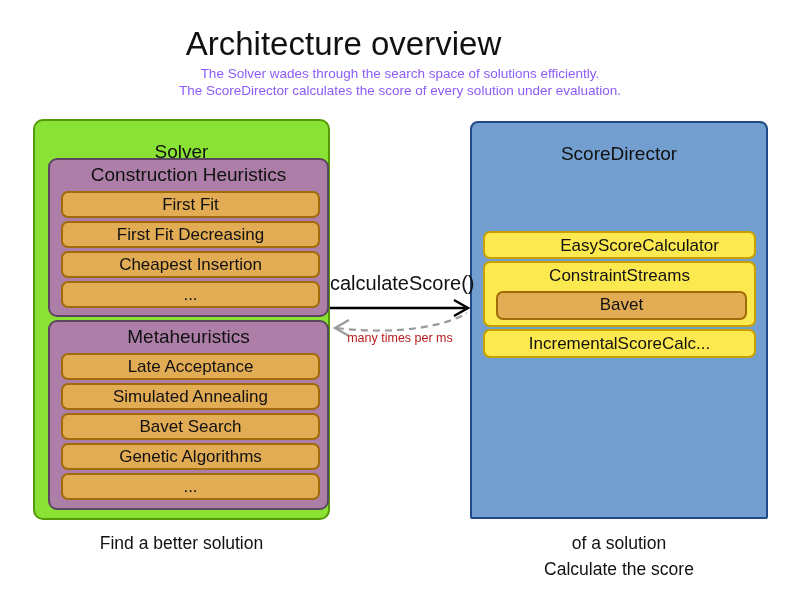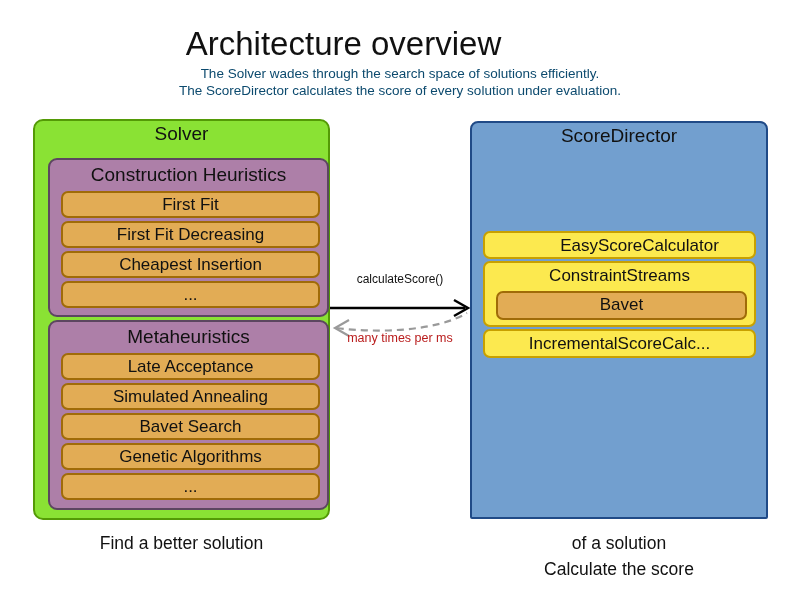--- a/index.html
+++ b/index.html
@@ -4,30 +4,30 @@
 <style>
   html,body{margin:0;padding:0;background:#fff;}
   #stage{
     position:relative;width:800px;height:600px;background:#ffffff;overflow:hidden;
     font-family:"Liberation Sans","DejaVu Sans",sans-serif;color:#111;
   }
   .abs{position:absolute;}
   .center{text-align:center;}
 
   #main-title{left:0;top:26px;width:687px;font-size:33px;line-height:36px;}
-  .subtitle{left:0;width:800px;font-size:13.5px;line-height:16px;color:#0c4a6e;}
+  .subtitle{left:0;width:800px;font-size:13.5px;line-height:16px;color:#8b5cf6;}
   #subtitle-1{top:66px;}
   #subtitle-2{top:83px;}
 
   
   #solver-box{
     left:33px;top:119px;width:297px;height:401px;box-sizing:border-box;
     background:var(--solver-fill);border:2px solid var(--solver-border);border-radius:10px;
   }
-  .big-box-title{font-size:19px;line-height:24px;padding-top:1px;}
+  .big-box-title{font-size:19px;line-height:24px;padding-top:19px;}
 
   .group-box{
     position:absolute;left:13px;width:281px;box-sizing:border-box;
     background:var(--group-fill);border:2px solid var(--group-border);border-radius:9px;
   }
   #construction-heuristics-box{top:37px;height:159px;}
   #metaheuristics-box{top:199px;height:190px;}
   .group-title{font-size:19px;line-height:29px;}
   .item-box{
     position:absolute;left:11px;width:255px;height:23px;box-sizing:content-box;
@@ -49,21 +49,21 @@
   #easy-calculator-box{top:108px;height:28px;line-height:25px;padding-left:40px;}
   #constraint-streams-box{top:138px;height:66px;line-height:26px;}
   #incremental-calculator-box{top:206px;height:29px;line-height:26px;}
   #bavet-box{
     position:absolute;left:11px;top:28px;width:247px;height:25px;
     background:var(--item-fill);border:2px solid var(--item-border);border-radius:7px;
     font-size:17px;line-height:24px;text-align:center;
   }
 
   
-  #call-label{left:330px;top:272px;width:140px;font-size:12px;}
+  #call-label{left:330px;top:272px;width:140px;font-size:20px;}
   #arrow-svg{left:330px;top:268px;}
   #frequency-label{left:330px;top:331px;width:140px;font-size:12.5px;color:#b91c1c;}
 
   .caption{font-size:17.5px;line-height:26px;}
   #solver-caption{left:33px;top:530px;width:297px;}
   #director-caption{left:470px;top:530px;width:298px;}
 </style>
 </head>
 <body>
 

